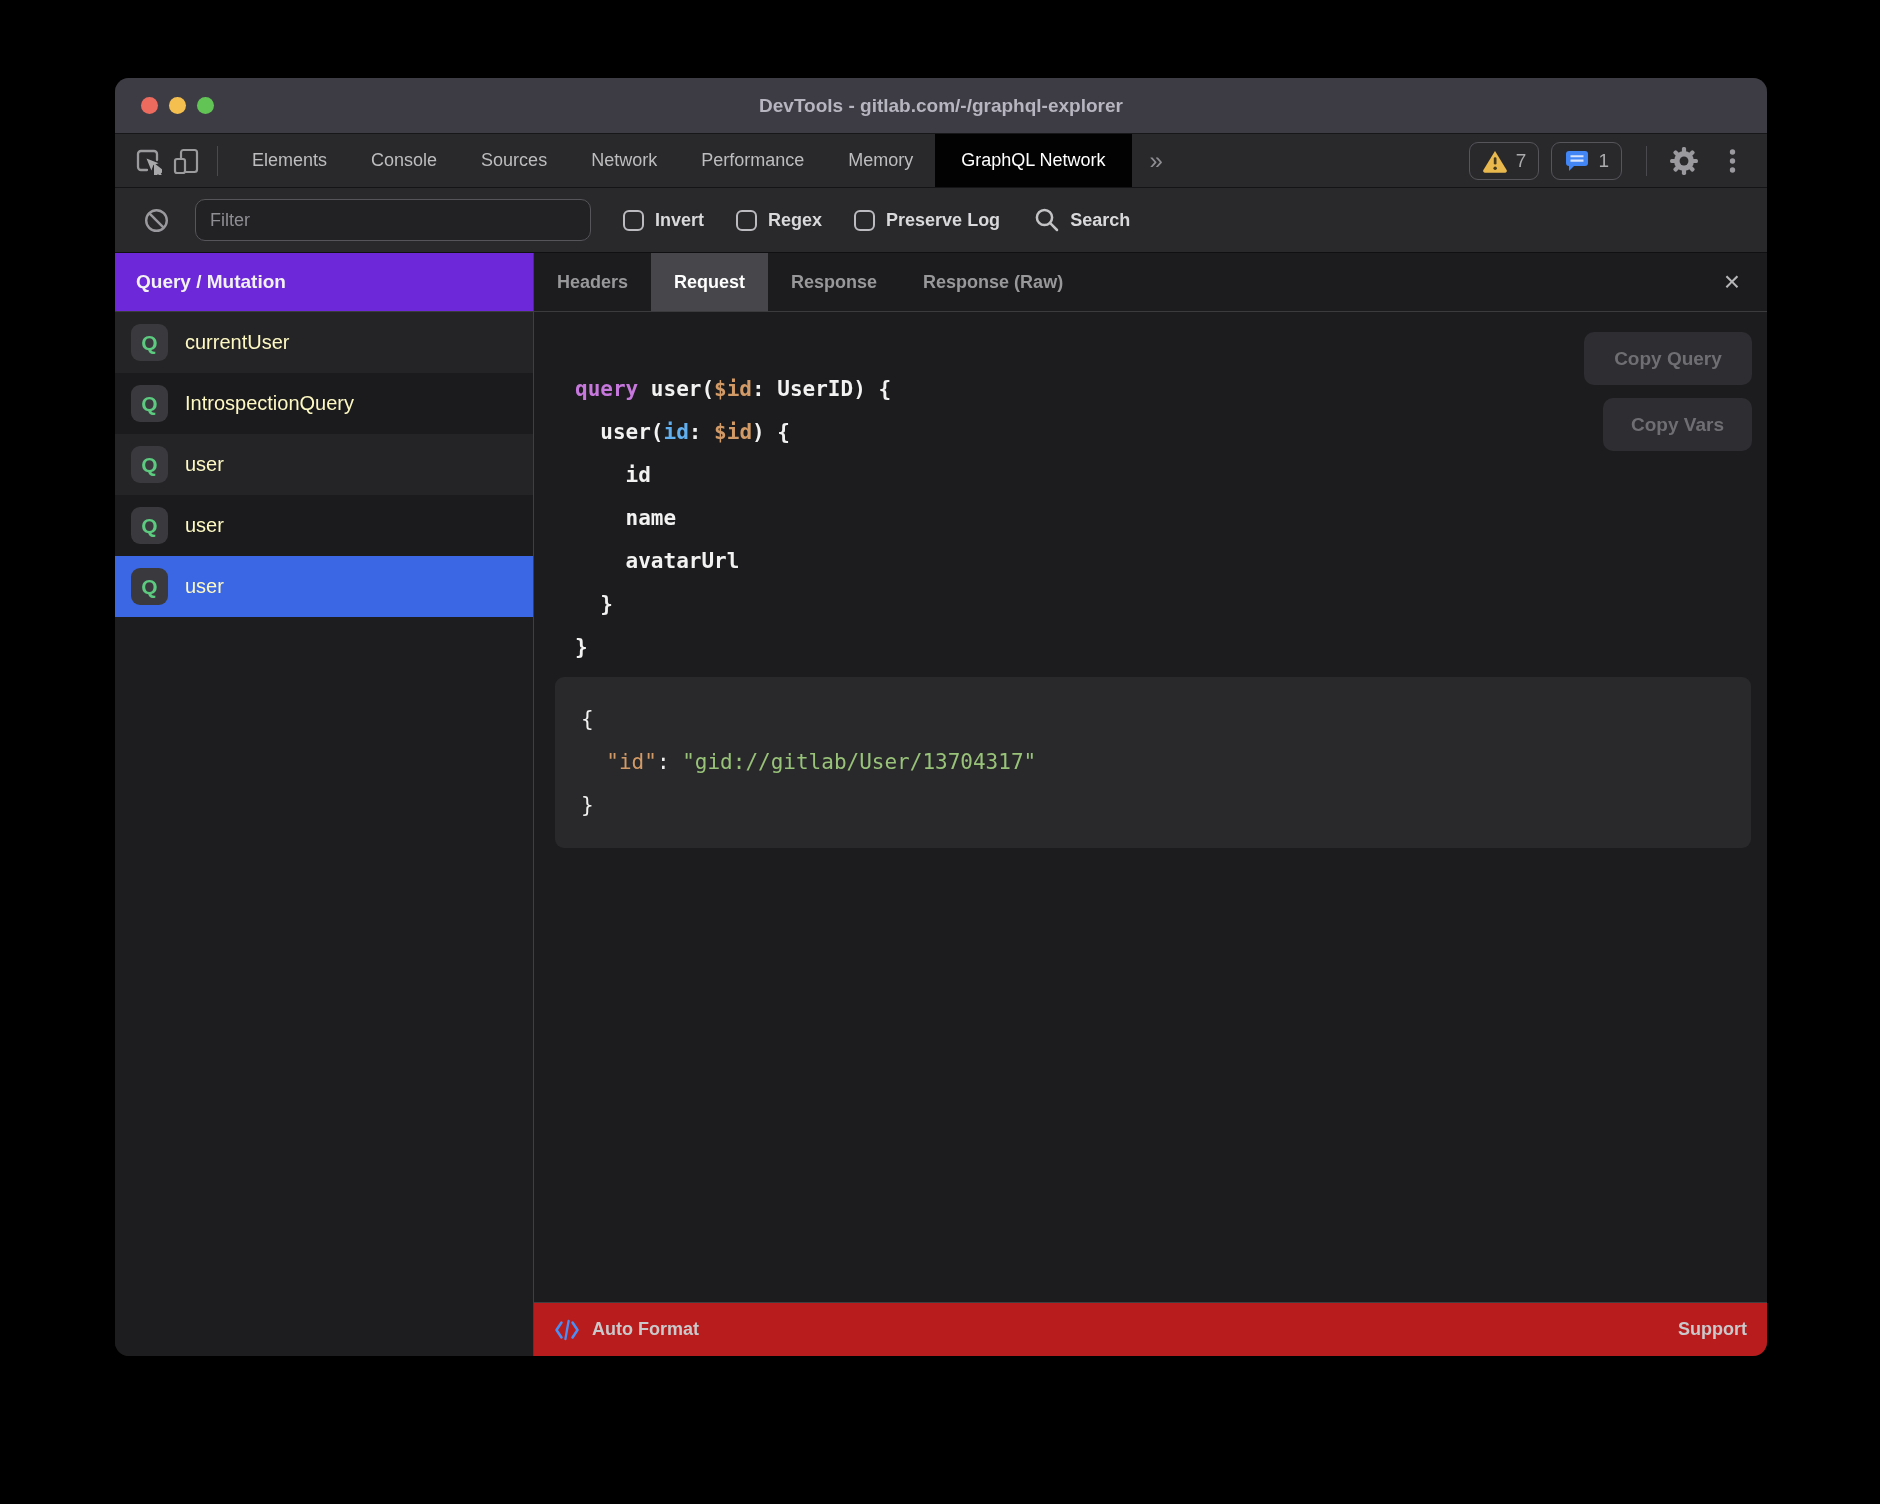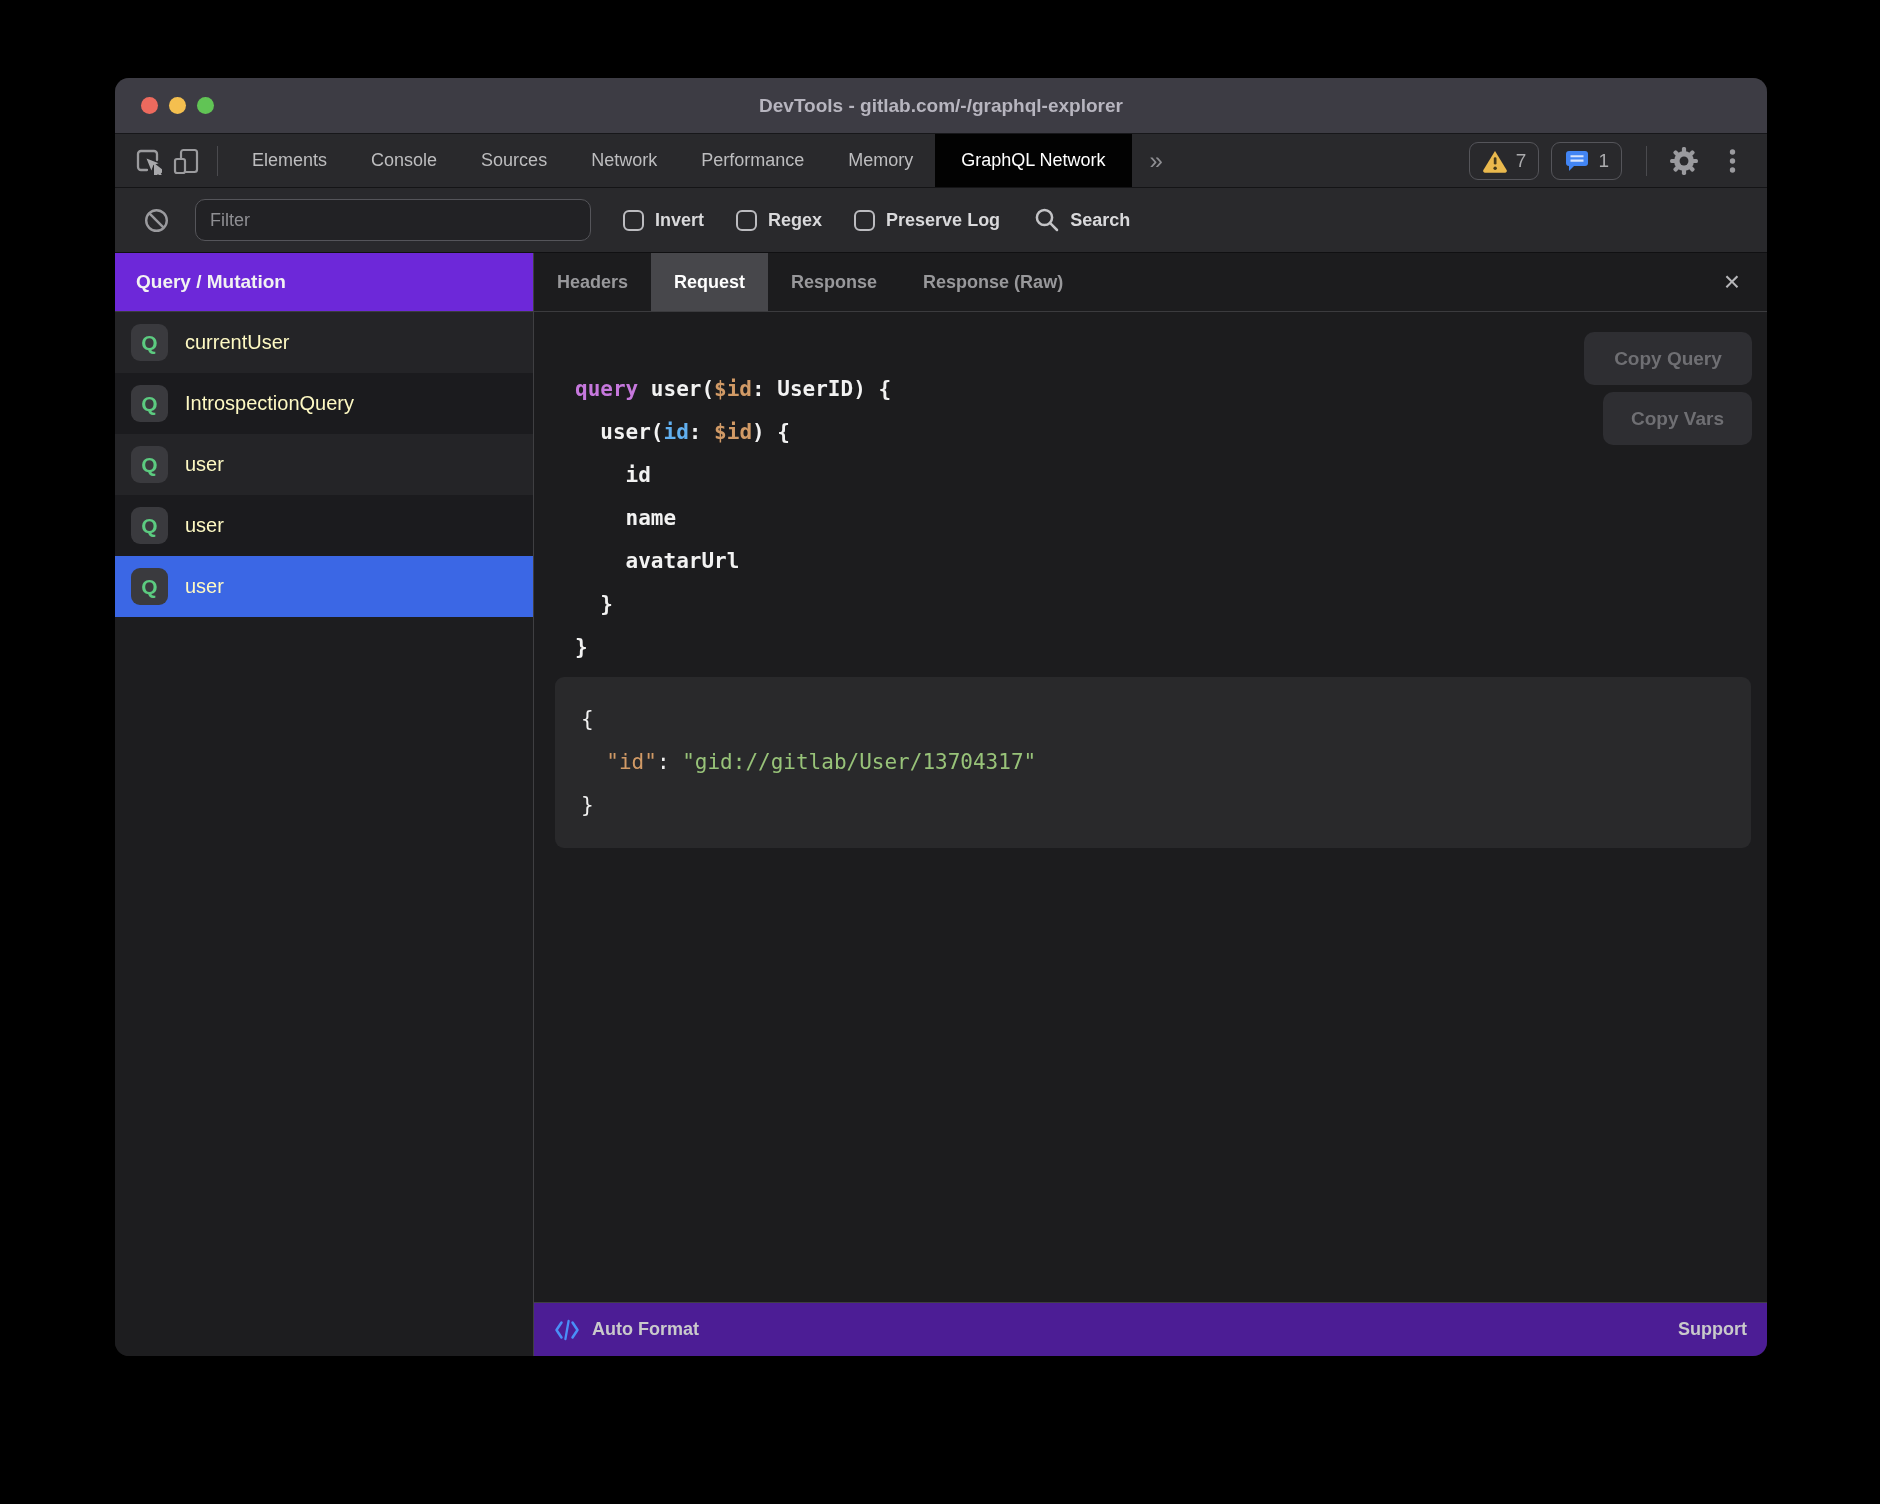--- a/index.html
+++ b/index.html
@@ -72,24 +72,24 @@
   .pcontent{flex:1;position:relative;overflow:hidden;}
   .code{font-family:"DejaVu Sans Mono", monospace;font-size:21px;line-height:43px;}
   .code-line{white-space:pre;color:#f2f2f2;}
   .tok-pl{color:#f2f2f2;} .tok-kw{color:var(--kw);} .tok-var{color:var(--var);}
   .tok-prop{color:var(--prop);} .tok-str{color:var(--str);}
   .query-block{padding:56px 0 0 41px;font-weight:bold;}
   .vars-box{margin:8px 16px 0 21px;background:#29292b;border-radius:9px;padding:21px 20px 21px 26px;}
   .copy-btn{position:absolute;right:15px;height:53px;border:none;border-radius:10px;background:#2e2e32;
             color:#6f6f73;font-size:19px;font-weight:700;font-family:"Liberation Sans", sans-serif;}
   .copy-query{top:20px;width:168px;}
-  .copy-vars{top:80px;width:149px;}
-
-  
-  .statusbar{height:54px;flex:0 0 auto;background:#4c1d95;border-top:1px solid #3f3f42;display:flex;
+  .copy-vars{top:86px;width:149px;}
+
+  
+  .statusbar{height:54px;flex:0 0 auto;background:#b91c1c;border-top:1px solid #3f3f42;display:flex;
              align-items:center;padding:0 20px;}
   .fmt-group{display:flex;align-items:center;gap:12px;}
   .sb-label{font-size:18px;font-weight:700;color:#c9c9cb;}
   .sb-right{margin-left:auto;}
 
   svg{display:block;}
 </style>
 </head>
 <body>
 

